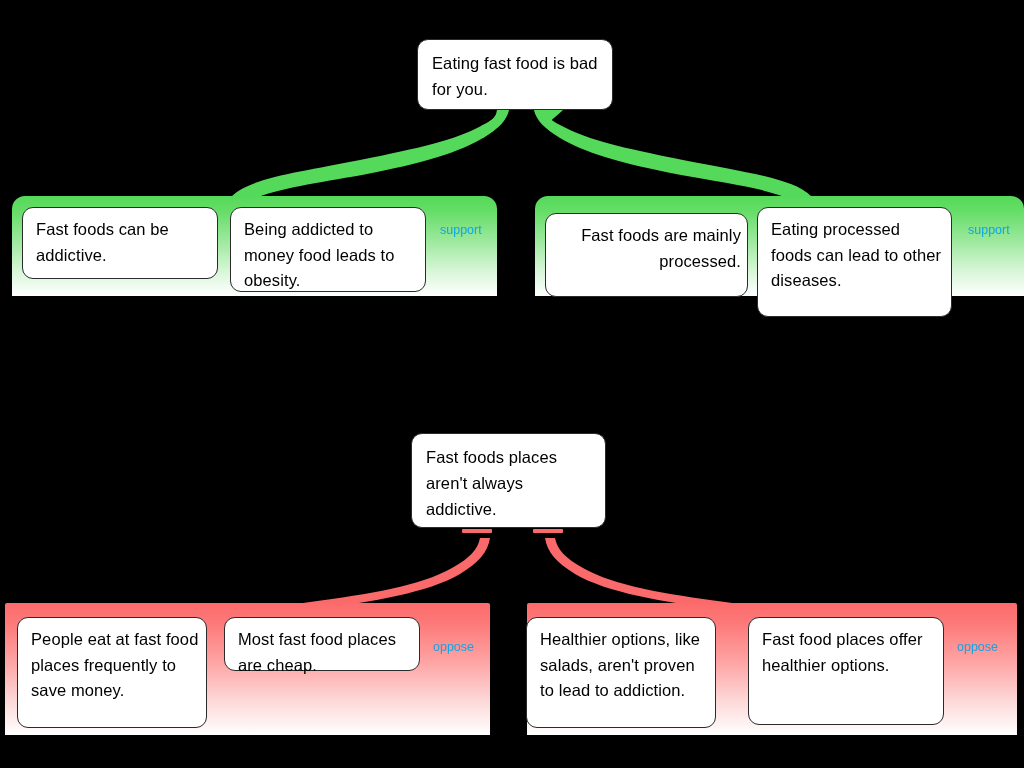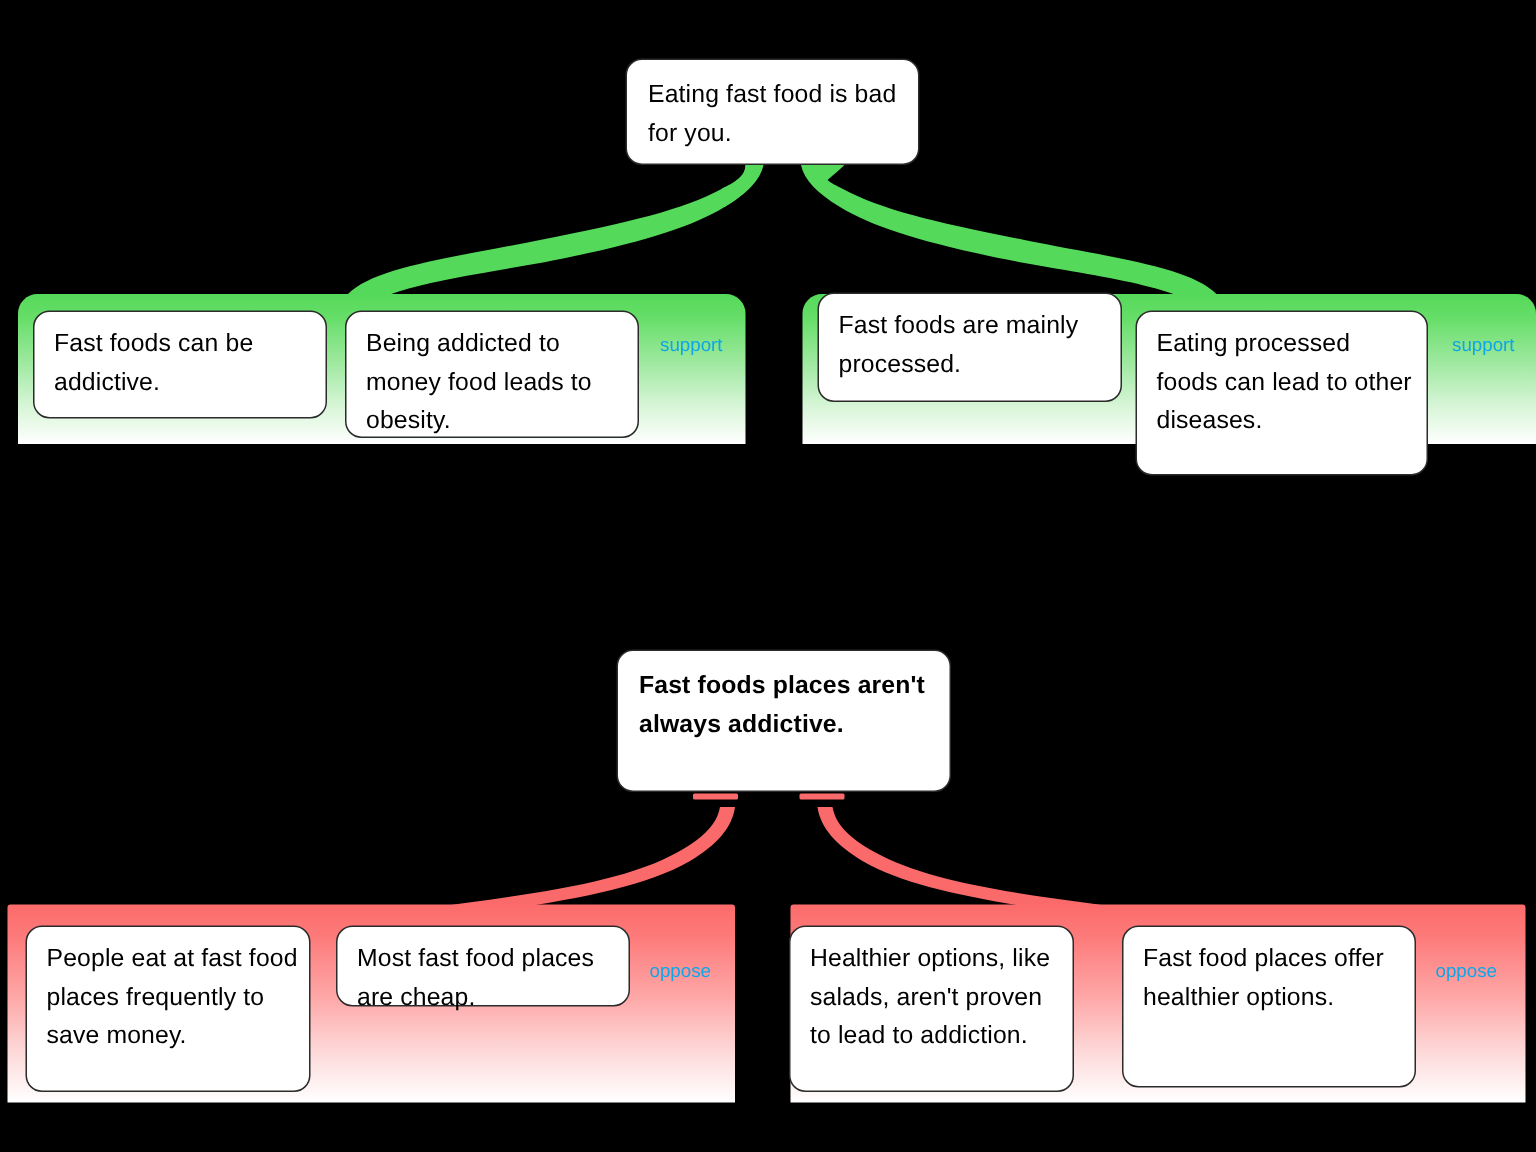--- a/index.html
+++ b/index.html
@@ -141,29 +141,29 @@
   </div>
 
   <div class="premise-box" style="left:230px; top:207px; width:196px; height:85px;">
     <span>Being addicted to money food leads to obesity.</span>
   </div>
 
   <div class="group-panel support" style="left:535px; top:196px; width:489px; height:100px;
               border-top-left-radius:13px; border-top-right-radius:13px;"></div>
   <div class="group-label" style="left:968px; top:204px;">support</div>
 
-  <div class="premise-box" style="left:545px; top:195px; width:203px; height:73px;">
+  <div class="premise-box" style="left:545px; top:213px; width:203px; height:84px;text-align:right;">
     <span>Fast foods are mainly processed.</span>
   </div>
 
   <div class="premise-box" style="left:757px; top:207px; width:195px; height:110px;">
     <span>Eating processed foods can lead to other diseases.</span>
   </div>
 
-  <div class="claim-box" style="left:411px; top:433px; width:223px; height:95px;font-weight:bold;">
+  <div class="claim-box" style="left:411px; top:433px; width:195px; height:95px;">
     <span>Fast foods places aren't always addictive.</span>
   </div>
 
   <div class="group-panel oppose" style="left:5px; top:603px; width:485px; height:132px;
               border-top-left-radius:2px; border-top-right-radius:2px;"></div>
   <div class="group-label" style="left:433px; top:621px;">oppose</div>
 
   <div class="premise-box" style="left:17px; top:617px; width:190px; height:111px;">
     <span>People eat at fast food places frequently to save money.</span>
   </div>

